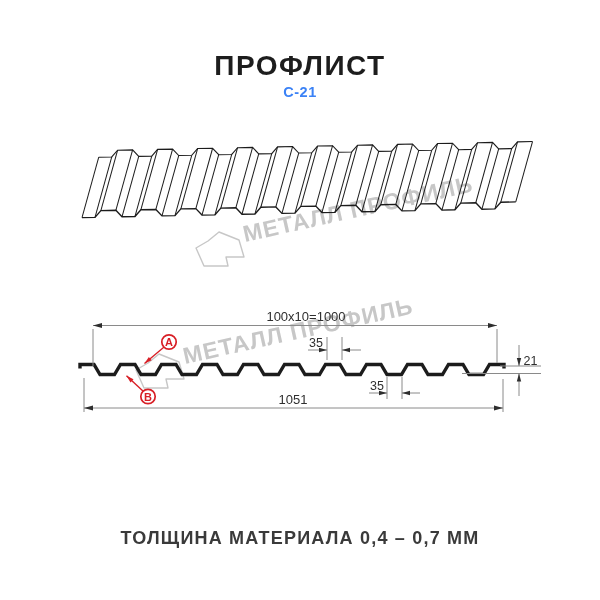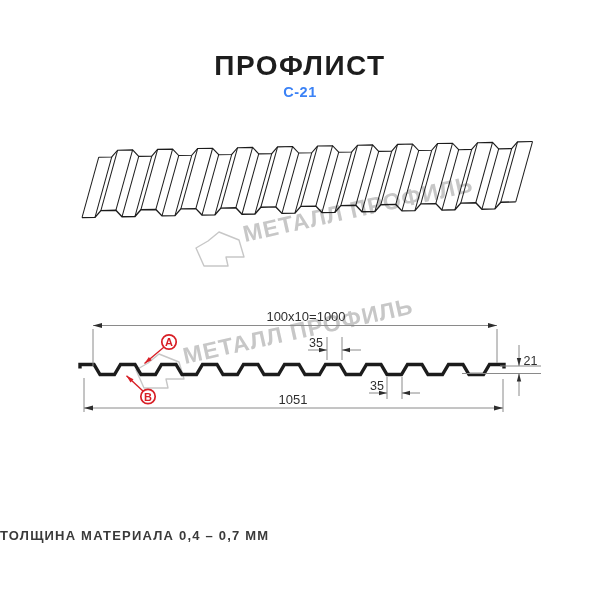--- a/index.html
+++ b/index.html
@@ -2,22 +2,22 @@
 <html><head>
 <meta charset="utf-8">
 <style>
   html,body{margin:0;padding:0;background:#ffffff;}
   #page{position:relative;width:600px;height:593px;background:#ffffff;overflow:hidden;
         font-family:"Liberation Sans",sans-serif;}
   #title{position:absolute;top:52px;left:0;width:600px;text-align:center;
          font-size:28px;font-weight:800;letter-spacing:1.5px;color:#1d1d1d;line-height:1;}
   #model{position:absolute;top:85px;left:0;width:600px;text-align:center;
          font-size:14.5px;font-weight:600;letter-spacing:0.5px;color:#3b82f6;line-height:1;}
-  #footer{position:absolute;top:529px;left:0;width:600px;text-align:left;
-          font-size:13px;font-weight:600;letter-spacing:1.2px;color:#3a3a3a;line-height:1;}
+  #footer{position:absolute;top:529px;left:0;width:600px;text-align:center;
+          font-size:18px;font-weight:600;letter-spacing:1.2px;color:#3a3a3a;line-height:1;}
   svg{position:absolute;left:0;top:0;}
   text.dim{font-family:"Liberation Sans",sans-serif;font-size:13px;fill:#2f2f2f;}
   text.dim35{font-family:"Liberation Sans",sans-serif;font-size:12.5px;fill:#2f2f2f;}
   text.callout{font-family:"Liberation Sans",sans-serif;font-size:11px;font-weight:bold;}
 </style>
 </head>
 <body>
 
 <div id="page">
 

